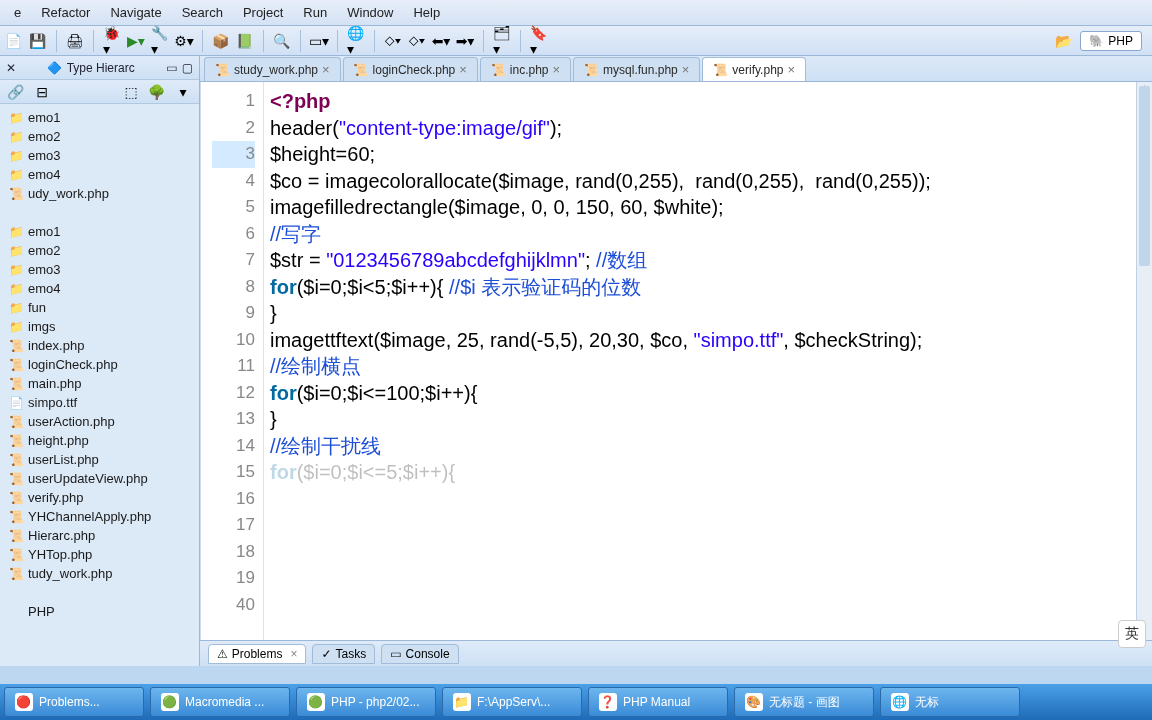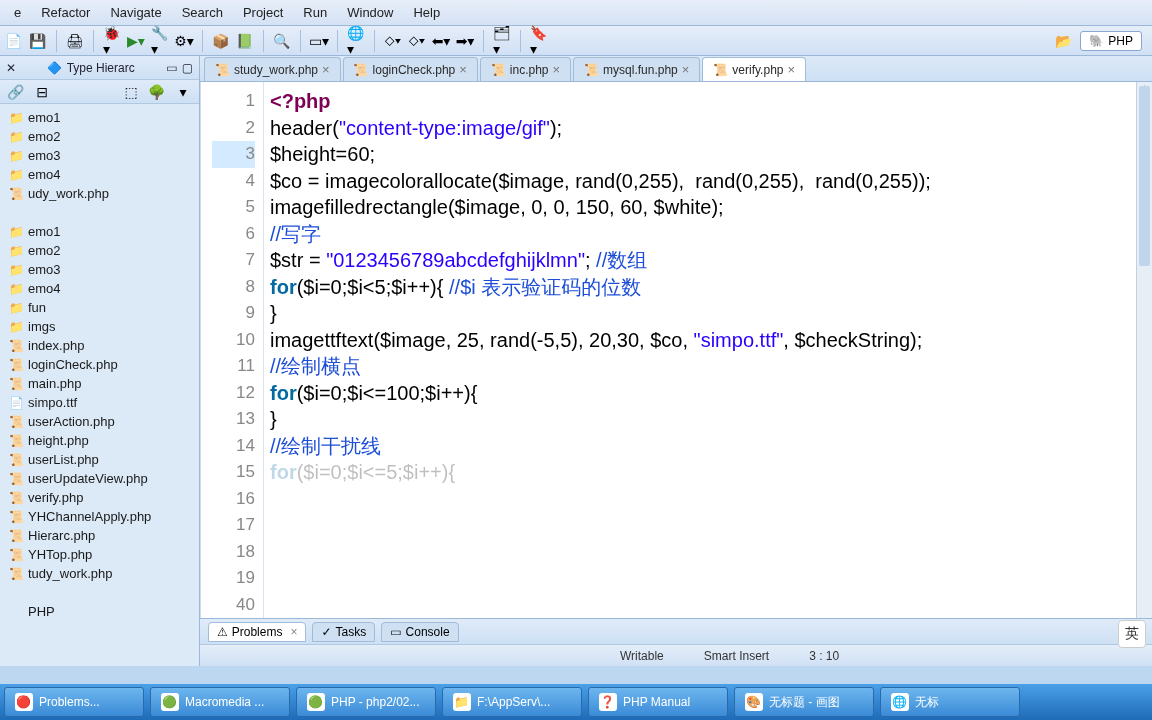--- a/index.html
+++ b/index.html
@@ -327,25 +327,20 @@
         </div>
         <div class="bottom-tab">
           <span>✓</span>
           <span>Tasks</span>
         </div>
         <div class="bottom-tab">
           <span>▭</span>
           <span>Console</span>
         </div>
       </div>
-    <div class="statusbar">
-      <span>Writable</span>
-      <span>Smart Insert</span>
-      <span>3 : 10</span>
-    </div>
   </div>
 </div>
 
 <div class="lang-badge">英</div>
 
 <div class="taskbar" id="taskbar">
     <div class="task">
       <span class="ticon2">🔴</span>
       <span>Problems...</span>
     </div>

